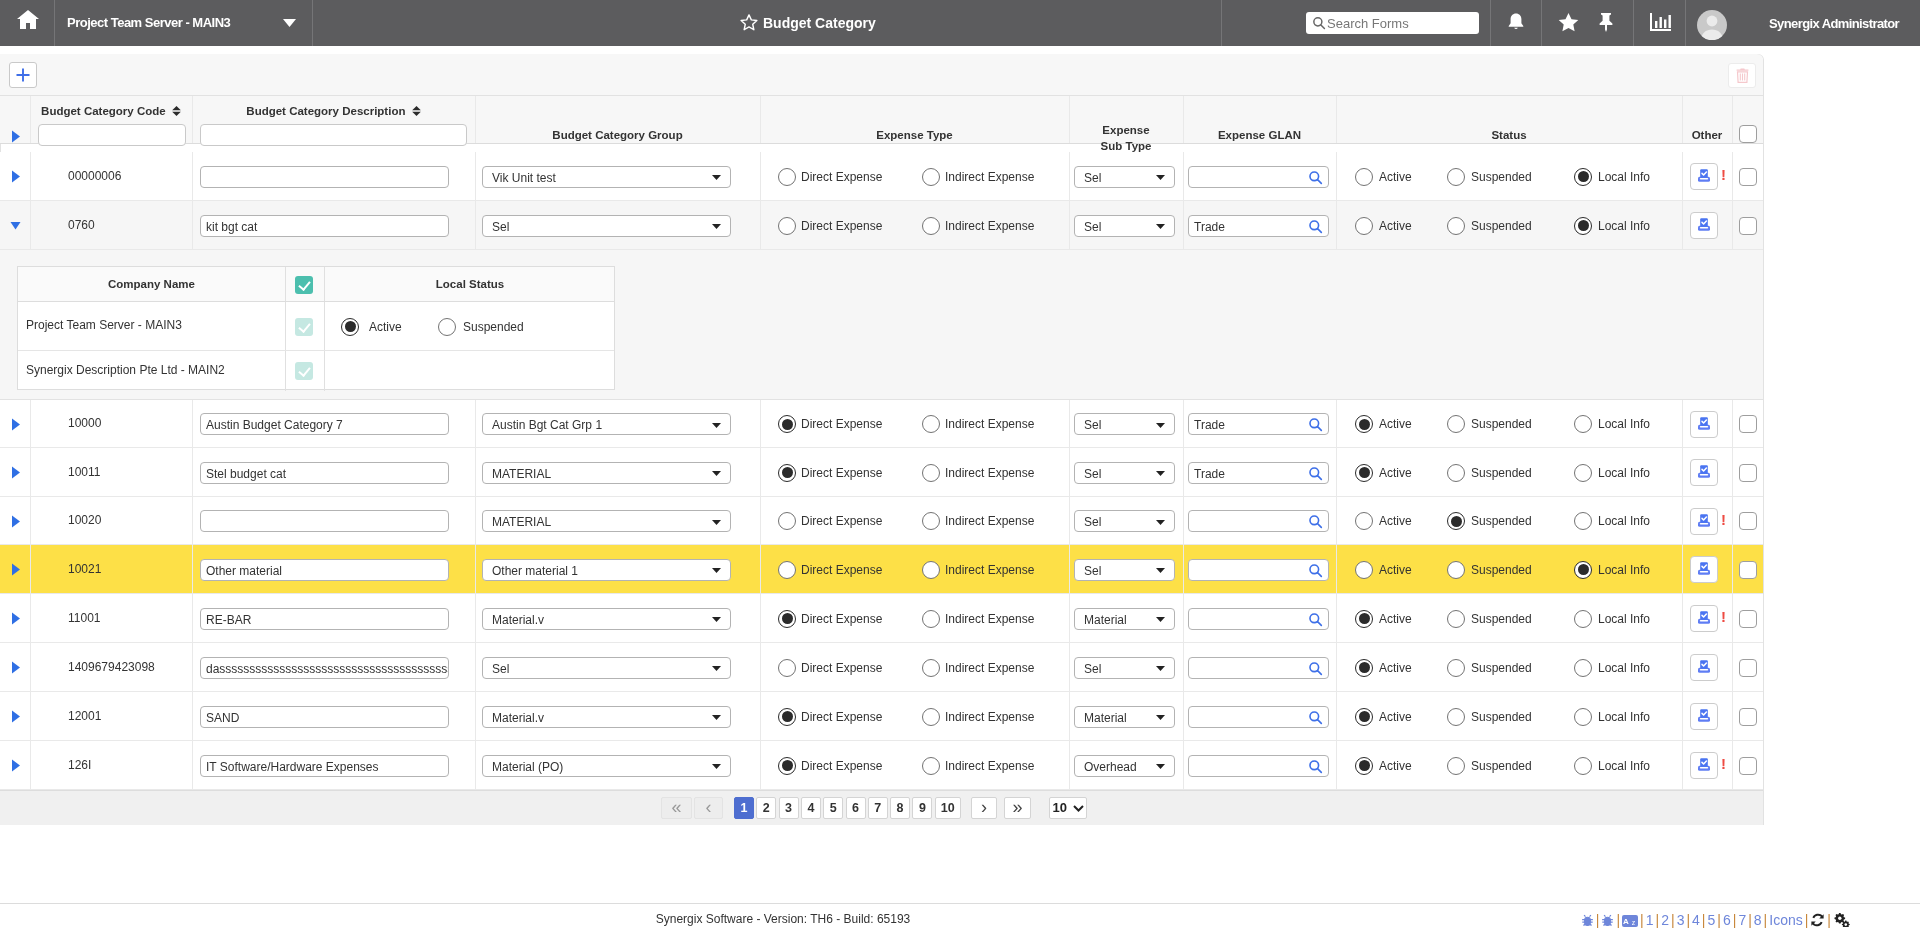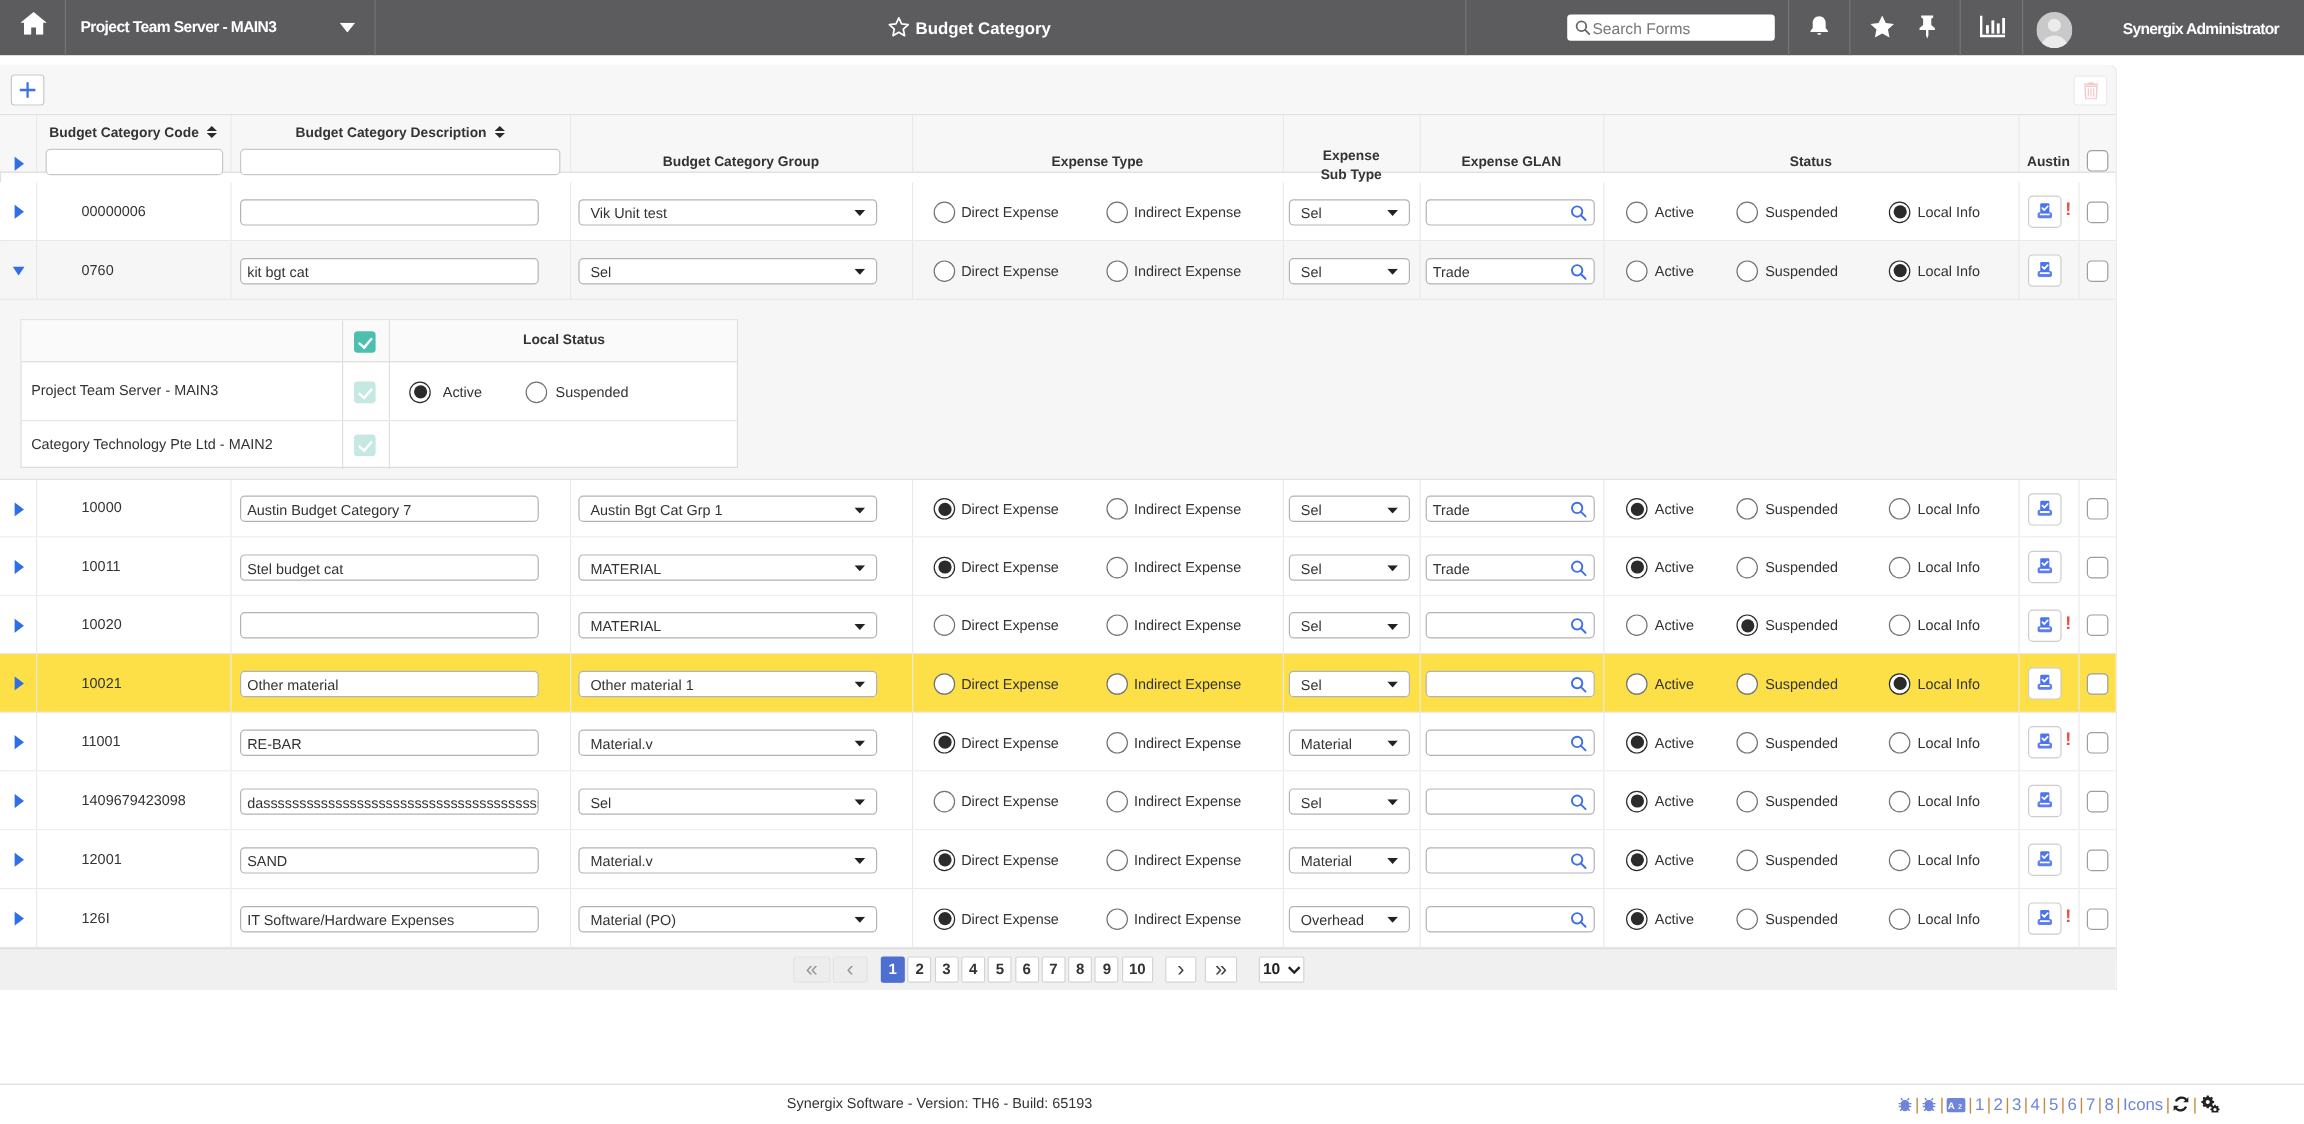--- a/index.html
+++ b/index.html
@@ -151,21 +151,21 @@
     <span class="lab" style="left:192px;width:283px;top:9px">Budget Category Description <svg width="9" height="10" viewBox="0 0 9 10" style="vertical-align:-1px;margin-left:3px">
           <path d="M4.5 0 L8.8 4.2 H0.2 z" fill="#2b2b2b"></path>
           <path d="M4.5 10 L8.8 5.8 H0.2 z" fill="#2b2b2b"></path>
         </svg></span>
     <span class="finp" style="left:200px;width:267px"></span>
     <span class="lab" style="left:475px;width:285px;top:33px">Budget Category Group</span>
     <span class="lab" style="left:760px;width:309px;top:33px">Expense Type</span>
     <span class="lab" style="left:1069px;width:114px;top:27px;line-height:15.5px">Expense<br>Sub Type</span>
     <span class="lab" style="left:1183px;width:153px;top:33px">Expense GLAN</span>
     <span class="lab" style="left:1336px;width:346px;top:33px">Status</span>
-    <span class="lab" style="left:1682px;width:50px;top:33px">Austin</span>
+    <span class="lab" style="left:1682px;width:50px;top:33px">Other</span>
     <span class="cbx" style="left:1739px;top:29px;background:#fff"></span>
     <i class="vline" style="left:30px"></i>
       <i class="vline" style="left:192px"></i>
       <i class="vline" style="left:475px"></i>
       <i class="vline" style="left:760px"></i>
       <i class="vline" style="left:1069px"></i>
       <i class="vline" style="left:1183px"></i>
       <i class="vline" style="left:1336px"></i>
       <i class="vline" style="left:1682px"></i>
       <i class="vline" style="left:1732px"></i>
@@ -706,39 +706,40 @@
       <i class="vline" style="left:1069px"></i>
       <i class="vline" style="left:1183px"></i>
       <i class="vline" style="left:1336px"></i>
       <i class="vline" style="left:1682px"></i>
       <i class="vline" style="left:1732px"></i>
     </div>
 
 <div class="expand">
   <div class="subtab">
     <div class="sub-hdr">
+      <span class="sh" style="left:0;width:267px;text-align:center;line-height:35px">Company Name</span>
       <span class="tealbox on" style="left:277px;top:9px"></span>
       <span class="sh" style="left:306px;width:292px;text-align:center;line-height:35px">Local Status</span>
       <i class="svl" style="left:267px"></i>
           <i class="svl" style="left:306px"></i>
     </div>
     <div class="sub-row" style="top:35px;height:49px">
       <span class="st" style="top:16px">Project Team Server - MAIN3</span>
       <span class="tealbox off" style="left:277px;top:16px"></span>
       <span class="radio on" style="left:323px;top:15.5px">
             <span class="dot"></span>
           </span>
           <span class="rlab sb" style="left:351px;top:15.5px">Active</span>
       <span class="radio" style="left:420px;top:15.5px"></span>
           <span class="rlab sb" style="left:445px;top:15.5px">Suspended</span>
       <i class="svl" style="left:267px"></i>
           <i class="svl" style="left:306px"></i>
     </div>
     <div class="sub-row" style="top:84px;height:40px;border-bottom:none">
-      <span class="st" style="top:12px">Category Technology Pte Ltd - MAIN2</span>
+      <span class="st" style="top:12px">Synergix Description Pte Ltd - MAIN2</span>
       <span class="tealbox off" style="left:277px;top:11px"></span>
       <i class="svl" style="left:267px"></i>
           <i class="svl" style="left:306px"></i>
     </div>
   </div>
 </div>
 
 <div class="pager">
   <span class="pg nav dis" style="left:661px;width:31px">«</span>
   <span class="pg nav dis" style="left:694px;width:29px">‹</span>

